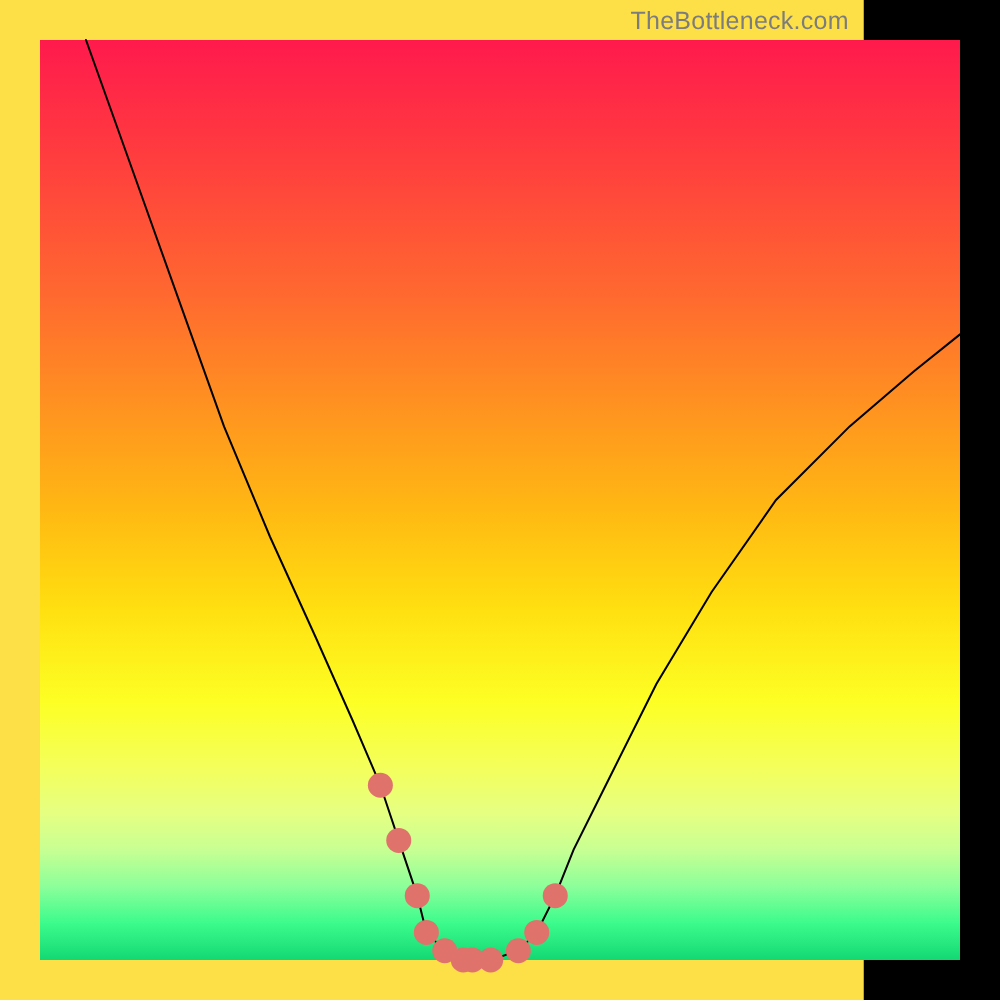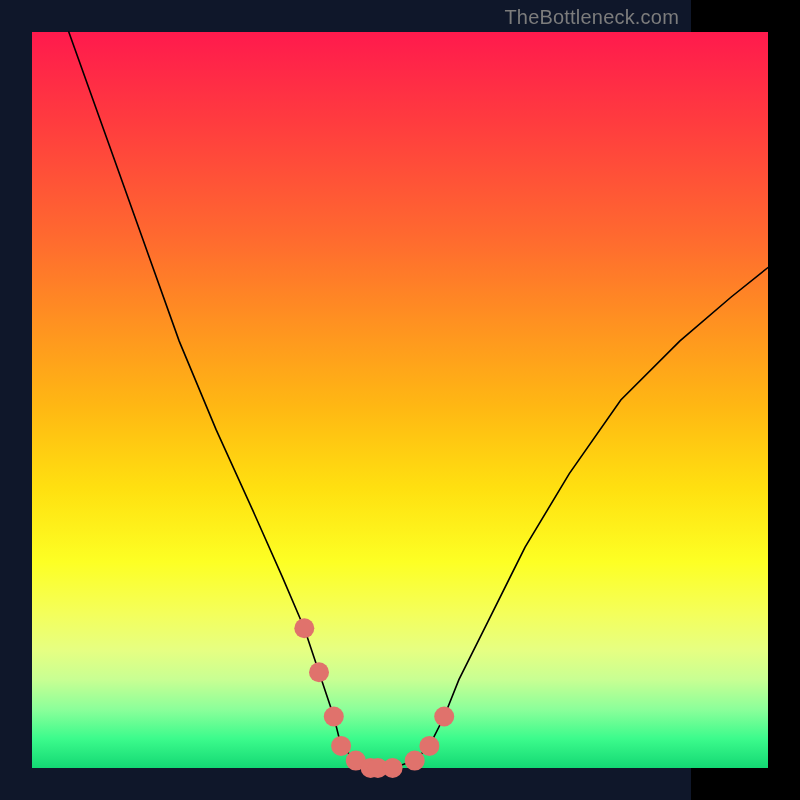--- a/index.html
+++ b/index.html
@@ -8,21 +8,21 @@
     width: 800px;
     height: 800px;
     overflow: hidden;
     background: #000;
     font-family: Arial, Helvetica, sans-serif;
   }
   .stage {
     position: relative;
     width: 691px;
     height: 800px;
-    background: #0f172a;
+    background: #fde047;
   }
   .gradient-box {
     position: absolute;
     left: 32px;
     top: 32px;
     width: 736px;
     height: 736px;
     
     background: linear-gradient(
       to bottom,

